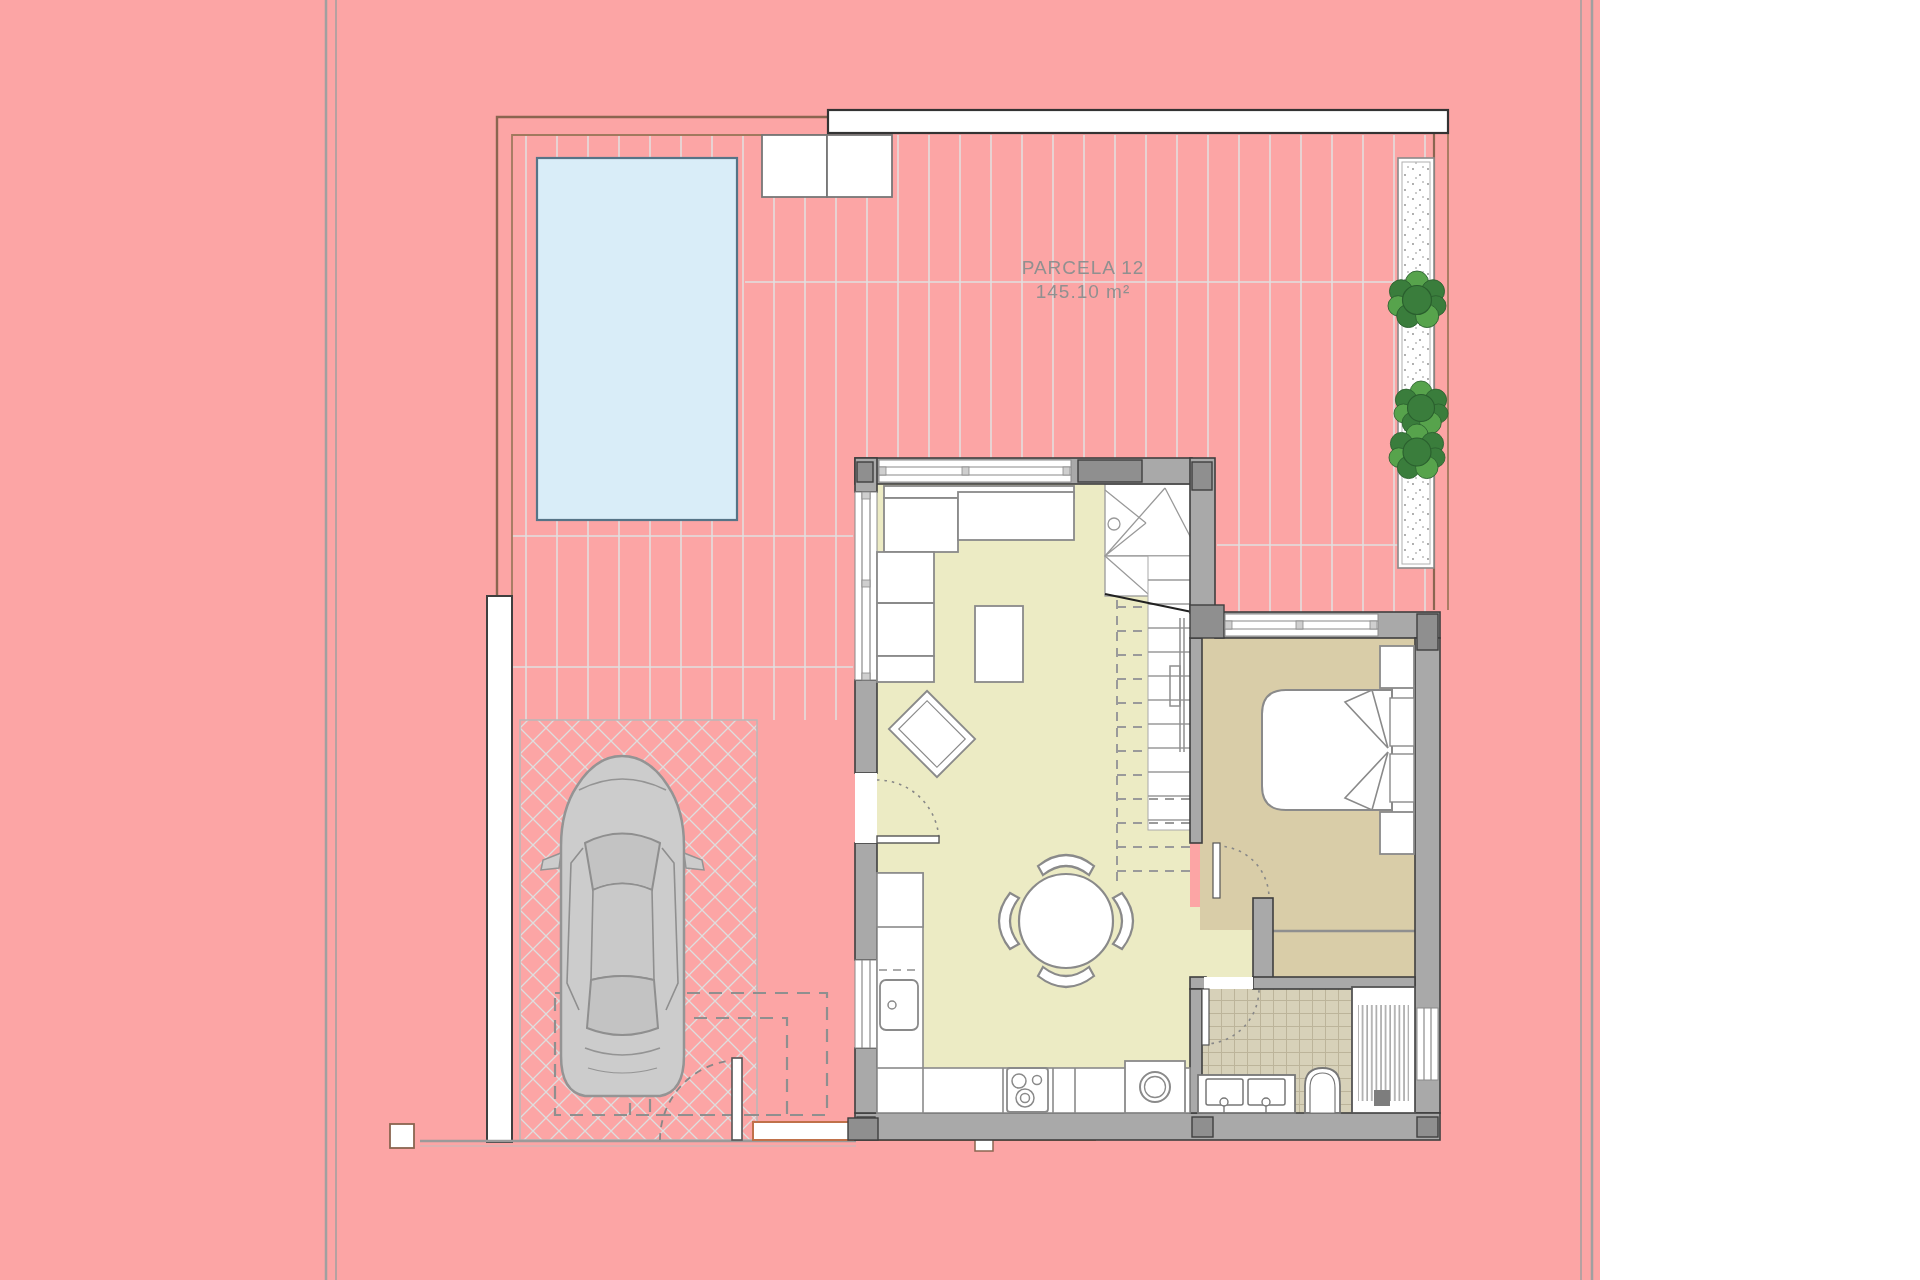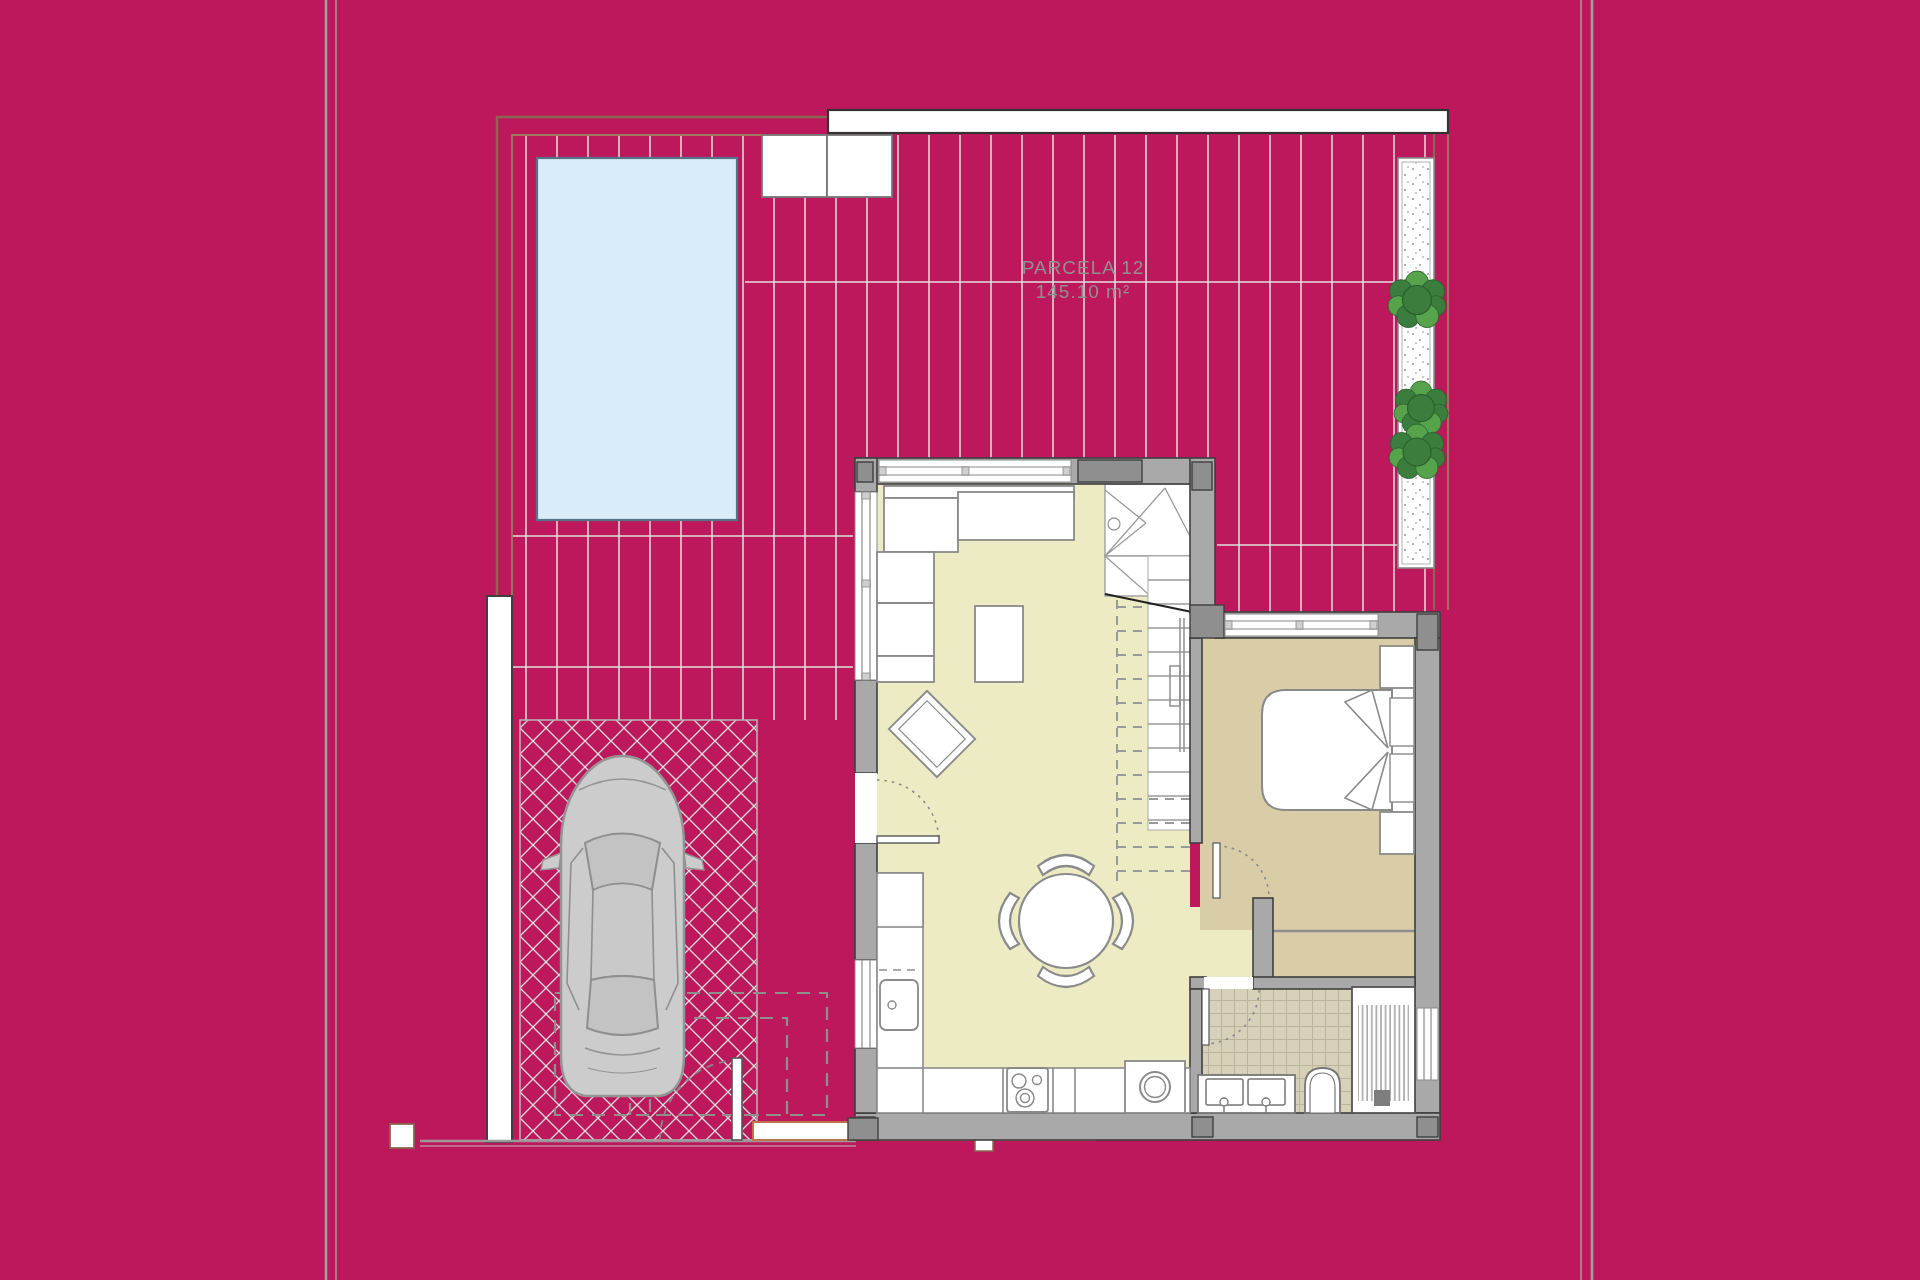--- a/index.html
+++ b/index.html
@@ -1,16 +1,16 @@
 <!DOCTYPE html>
 <html style="--wall: #a9a9a9; --wall-dark: #8f8f8f; --wall-edge: #3f3f3f; --floor-main: #ecebc4; --floor-bed: #d9cda8; --floor-bath: #d7d1b9; --pool: #d9edf8; --pool-stroke: #567487; --plant: #3a7d3c; --plant-dark: #2a5f2e; --plant-light: #57a34c; --brown: #8a6550; --brown-light: #a1795e; --orange: #c0714a; --car-body: #cccccc; --car-stroke: #949494; --label: #909090; --deck-line: #e2e2e2; --sheet-border: #a0a0a0; --furn-stroke: #8a8a8a;"><head>
 <meta charset="utf-8">
 <style>
   html,body{margin:0;padding:0;background:#ffffff;}
-  .canvas{position:relative;width:1920px;height:1280px;background:#be185d;overflow:hidden;
+  .canvas{position:relative;width:1600px;height:1280px;background:#fca5a5;overflow:hidden;
           font-family:"Liberation Sans", sans-serif;}
   svg text{font-family:"Liberation Sans", sans-serif;}
 </style>
 </head>
 <body>
 
 <div class="canvas">
 <svg width="1920" height="1280" viewBox="0 0 1920 1280" xmlns="http://www.w3.org/2000/svg">
   <defs>
     <pattern id="deck" width="31" height="31" patternUnits="userSpaceOnUse">

